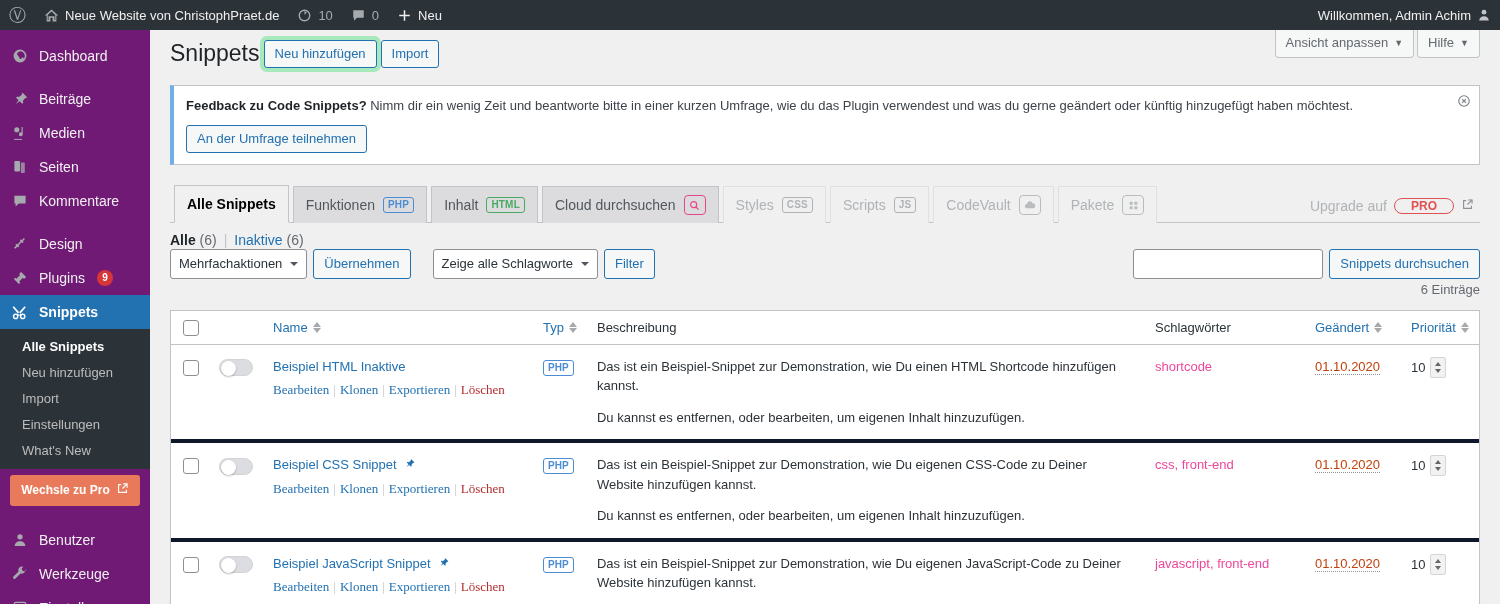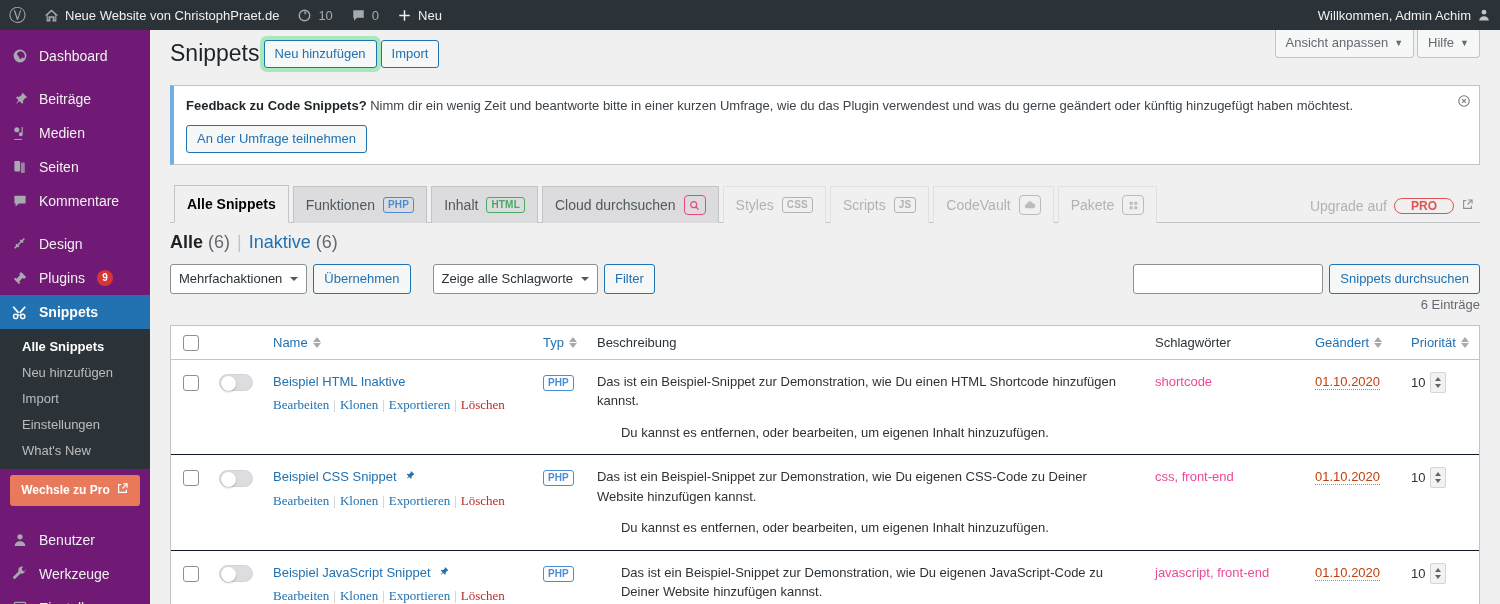--- a/index.html
+++ b/index.html
@@ -153,31 +153,31 @@
     margin-left: auto; display: flex; align-items: center; gap: 7px;
     color: #b0b3b6; font-size: 14px; padding: 8px 6px 8px 12px; cursor: pointer;
   }
   .pro-pill {
     color: #e05252; border: 1px solid #e05252; border-radius: 8px;
     font-size: 12px; font-weight: 700; padding: 1px 16px; line-height: 12px;
   }
 
   
   .subsubsub {
-    margin: 9px 0 0 0; padding: 0; font-size: 18px; color: #50575e;
+    margin: 9px 0 0 0; padding: 0; font-size: 14px; color: #50575e;
     display: flex; align-items: center; gap: 4px;
   }
   .subsubsub .cur { font-weight: 600; color: #1d2327; }
   .subsubsub a { color: #2271b1; cursor: pointer; }
   .subsubsub .cnt { color: #646970; }
   .subsubsub .sep { color: #c3c4c7; margin: 0 3px; }
 
   
   .tablenav {
-    display: flex; align-items: center; margin-top: 10px; position: relative;
+    display: flex; align-items: center; position: relative;
     min-height: 32px;
   }
   .sel {
     background: #fff; border: 1px solid #8c8f94; border-radius: 3px;
     height: 30px; padding: 0 24px 0 8px; font-size: 13px; color: #2c3338;
     display: inline-flex; align-items: center; position: relative; cursor: pointer;
     line-height: 28px;
   }
   .sel::after {
     content: ""; position: absolute; right: 8px; top: 12px;
@@ -218,21 +218,21 @@
   }
   .sort-ind i.up { border-bottom: 5px solid #a7aaad; }
   .sort-ind i.dn { border-top: 5px solid #a7aaad; }
 
   .cb-col { width: 34px; padding-left: 12px !important; }
   .chk {
     width: 16px; height: 16px; border: 1px solid #8c8f94; border-radius: 3px;
     background: #fff; display: inline-block; cursor: pointer; vertical-align: middle;
   }
   .wp-list-table tbody td {
-    padding: 12px 10px; border-top: 1px solid #0f172a; vertical-align: top;
+    padding: 12px 10px; border-top: 4px solid #0f172a; vertical-align: top;
     color: #2c3338; line-height: 1.5;
   }
   .wp-list-table tbody tr:first-child td { border-top: none; }
 
   .toggle {
     width: 34px; height: 17px; border-radius: 9px; background: #dcdde0;
     position: relative; display: inline-block; cursor: pointer;
     vertical-align: middle; border: 1px solid #d2d3d6;
   }
   .toggle i {
@@ -246,21 +246,21 @@
   .row-actions span { cursor: pointer; font-family: Liberation Serif, serif; }
   .row-actions .a { color: #2271b1; }
   .row-actions .del { color: #b32d2e; }
   .row-actions .bar { color: #c3c4c7; margin: 0 4px; }
   .type-badge {
     color: #4b8cd4; border: 1px solid #4b8cd4; border-radius: 3px;
     font-size: 10px; font-weight: 700; padding: 1px 4px; line-height: 12px;
     display: inline-block;
   }
   .desc p { margin: 0 0 12px 0; }
-  .desc p:last-child { margin-bottom: 0; margin-left: 24px; }
+  .desc p:last-child { margin-bottom: 0; }
   .tagcol a { color: #ec4899; cursor: pointer; }
   .datecol { white-space: nowrap; }
   .datecol span {
     color: #c2410c; border-bottom: 1px dotted #8c8f94; cursor: help;
   }
   .prio-wrap { display: flex; align-items: center; gap: 5px; }
   .prio-val { color: #2c3338; }
   .spinner-btns {
     width: 16px; height: 21px; border: 1px solid #d5d5d7; border-radius: 2px;
     background: #f2f2f3; display: inline-flex; flex-direction: column;

